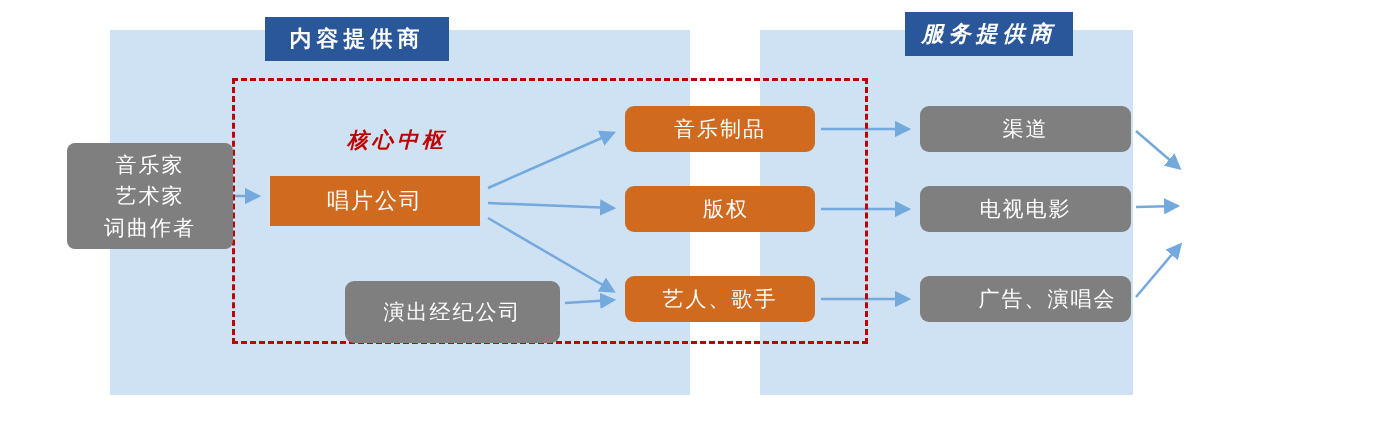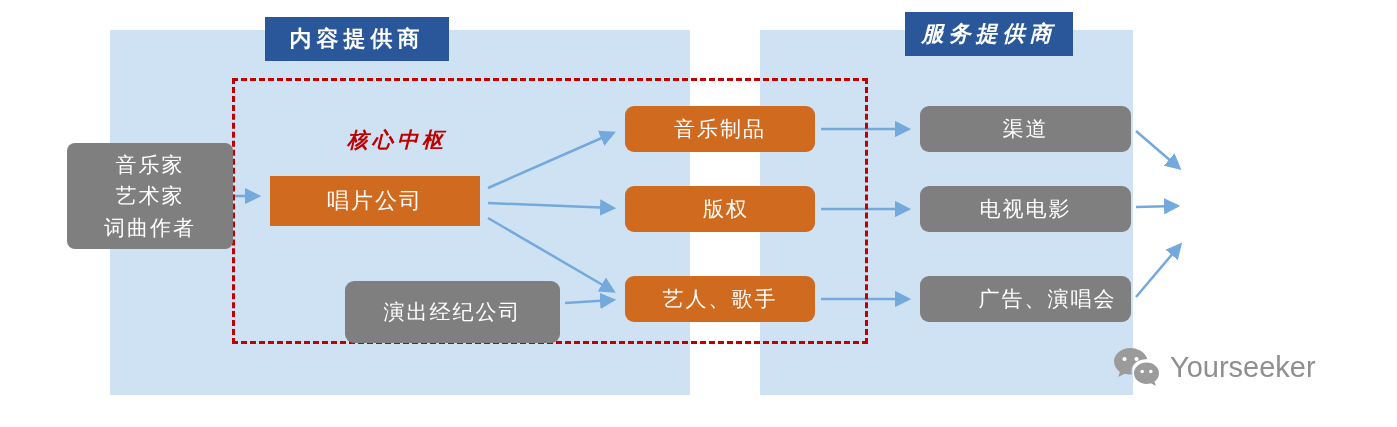--- a/index.html
+++ b/index.html
@@ -144,25 +144,14 @@
 
   <div class="node orange node-products">音乐制品</div>
   <div class="node orange node-copyright">版权</div>
   <div class="node orange node-artists">艺人、歌手</div>
 
   <div class="node gray node-channels">渠道</div>
   <div class="node gray node-tvfilm">电视电影</div>
   <div class="node gray node-ads">广告、演唱会</div>
 
 
-  <div class="watermark">
-    <svg width="48" height="42" viewBox="0 0 48 42">
-      <path d="M18.5 2C9.4 2 2 8.1 2 15.6c0 4.2 2.3 7.9 5.9 10.4L6.2 31l6.4-3.3c1.9.5 3.8.8 5.9.8.5 0 1 0 1.5-.1-.3-1-.5-2.1-.5-3.2 0-6.6 6.4-12 14.3-12 .5 0 1 0 1.5.1C33.9 7 26.9 2 18.5 2z" fill="#9b9b9b"></path>
-      <circle cx="12.5" cy="13" r="2.1" fill="#ffffff"></circle>
-      <circle cx="24.5" cy="13" r="2.1" fill="#ffffff"></circle>
-      <path d="M34.5 16.5c-6.9 0-12.5 4.8-12.5 10.7 0 5.9 5.6 10.7 12.5 10.7 1.5 0 3-.2 4.3-.7l5 2.6-1.3-4.2c2.7-1.9 4.5-4.9 4.5-8.4 0-5.9-5.6-10.7-12.5-10.7z" fill="#9b9b9b"></path>
-      <circle cx="30.2" cy="25.5" r="1.8" fill="#ffffff"></circle>
-      <circle cx="38.8" cy="25.5" r="1.8" fill="#ffffff"></circle>
-    </svg>
-    <span>Yourseeker</span>
-  </div>
 
 </div>
 
 </body></html>

